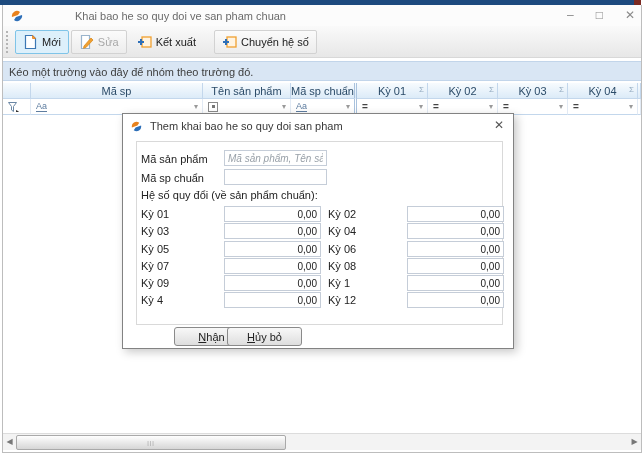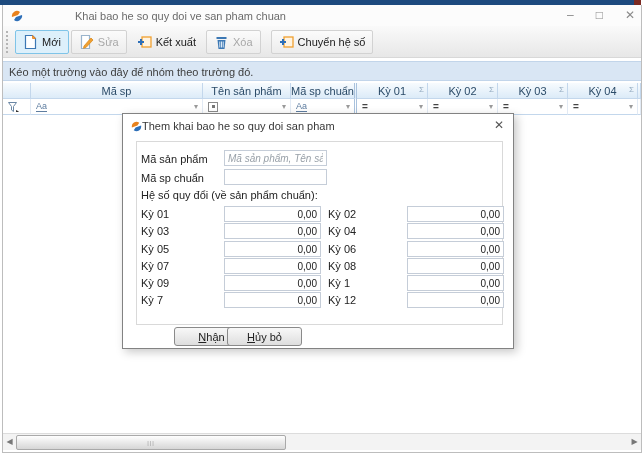--- a/index.html
+++ b/index.html
@@ -64,21 +64,21 @@
   .sarrow.left{left:0;}
   .sarrow.right{right:0;}
   .sthumb{position:absolute;left:13px;top:1px;width:268px;height:13px;border:1px solid #a9a9a9;
     border-radius:2px;background:linear-gradient(#fefefe,#d6d6d6);display:flex;align-items:center;justify-content:center;}
   .sgrip{font-size:6px;color:#9a9a9a;letter-spacing:1px;line-height:6px;}
   
   .dialog{position:absolute;left:122px;top:113px;width:390px;height:234px;background:#fff;
     border:1px solid #828282;box-shadow:3px 3px 9px rgba(0,0,0,0.22);}
   .dtitle{position:absolute;left:0;top:0;width:100%;height:24px;background:#fff;display:flex;align-items:center;}
   .dtitle .app-ico{margin-left:8px;}
-  .dtitle-text{color:#383838;text-align:right;}
+  .dtitle-text{margin-left:8px;color:#383838;text-align:right;}
   .dclose{position:absolute;right:9px;top:4px;color:#555;font-size:12px;}
   .dgroup{position:absolute;left:13px;top:27px;width:365px;height:182px;border:1px solid #d9d9d9;}
   .dlabel{position:absolute;color:#232323;white-space:nowrap;}
   .dinput{position:absolute;height:14px;border:1px solid #c5cdd8;background:#fff;font-family:inherit;
     font-size:10px;padding:0 3px;box-sizing:content-box;color:#1a1a1a;}
   .dinput.num{text-align:right;width:89px;}
   .dinput::placeholder{color:#98a0a8;font-style:italic;}
   .l-col{left:101px;width:95px;}
   .r-col{left:284px;width:92px;}
   .lab-l{left:18px;}
@@ -130,28 +130,20 @@
       </svg>
       <span class="lbl">Sửa</span>
     </button>
     <button class="tbtn">
       <svg width="15" height="16" viewBox="0 0 15 16">
         <rect x="5" y="3" width="9" height="10" fill="#fff4e2" stroke="#f0a030" stroke-width="1.3"></rect>
         <path d="M1 8 h6 M4 5 v6" stroke="#2d6fb8" stroke-width="2"></path>
       </svg>
       <span class="lbl">Kết xuất</span>
     </button>
-    <button class="tbtn bordered disabled">
-      <svg width="15" height="16" viewBox="0 0 15 16">
-        <rect x="2.5" y="3" width="10" height="2" fill="#3c78b4"></rect>
-        <path d="M3.5 6 h8 l-1 9 h-6 Z" fill="#3c78b4"></path>
-        <path d="M5.8 7.5 v6 M7.5 7.5 v6 M9.2 7.5 v6" stroke="#dce9f5" stroke-width="1"></path>
-      </svg>
-      <span class="lbl">Xóa</span>
-    </button>
     <button class="tbtn bordered gap">
       <svg width="15" height="16" viewBox="0 0 15 16">
         <rect x="5" y="3" width="9" height="10" fill="#fff4e2" stroke="#f0a030" stroke-width="1.3"></rect>
         <path d="M1 8 h6 M4 5 v6" stroke="#2d6fb8" stroke-width="2"></path>
       </svg>
       <span class="lbl">Chuyển hệ số</span>
     </button>
   </div>
 
   <div class="groupbar">Kéo một trường vào đây để nhóm theo trường đó.</div>
@@ -276,21 +268,21 @@
   <span class="dlabel lab-l prl3">Kỳ 07</span>
   <input class="dinput num l-col pr3" value="0,00" style="">
   <span class="dlabel lab-r prl3">Kỳ 08</span>
   <input class="dinput num r-col pr3" value="0,00" style="">
 
   <span class="dlabel lab-l prl4">Kỳ 09</span>
   <input class="dinput num l-col pr4" value="0,00" style="">
   <span class="dlabel lab-r prl4">Kỳ 1</span>
   <input class="dinput num r-col pr4" value="0,00" style="">
 
-  <span class="dlabel lab-l prl5">Kỳ 7</span>
+  <span class="dlabel lab-l prl5">Kỳ 4</span>
   <input class="dinput num l-col pr5" value="0,00" style="">
   <span class="dlabel lab-r prl5">Kỳ 12</span>
   <input class="dinput num r-col pr5" value="0,00" style="">
 
   <button class="dbtn accept">
     <span class="btn-label">Nhận</span>
   </button>
   <button class="dbtn cancel">
     <span class="btn-label">Hủy bỏ</span>
   </button>

